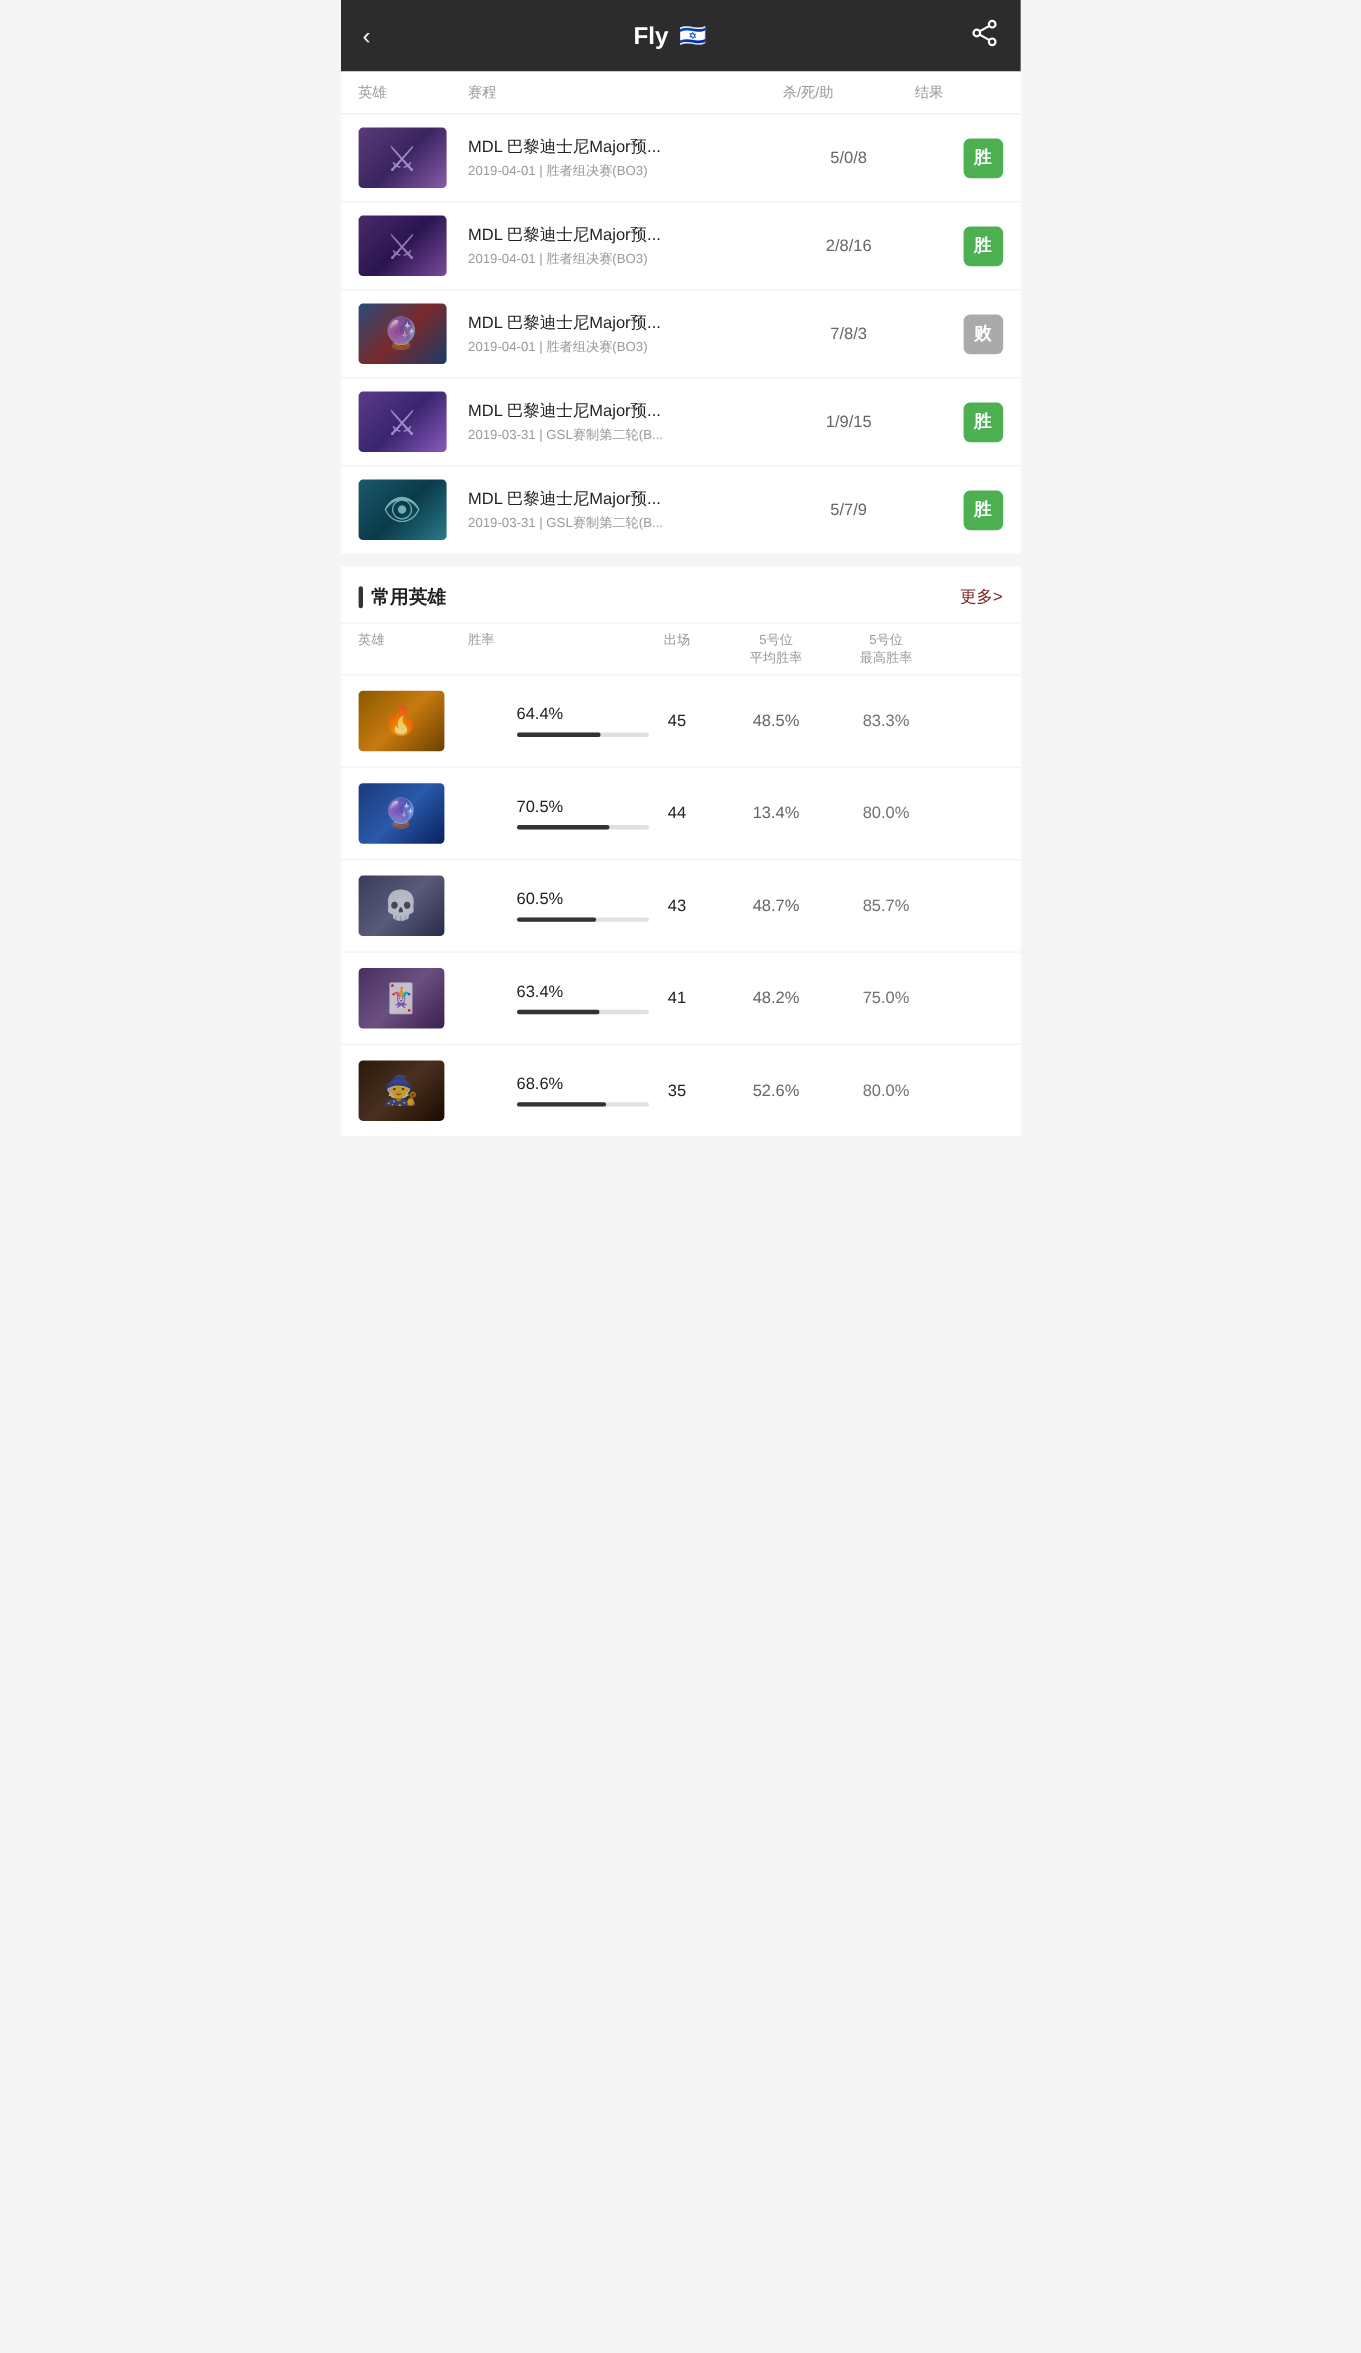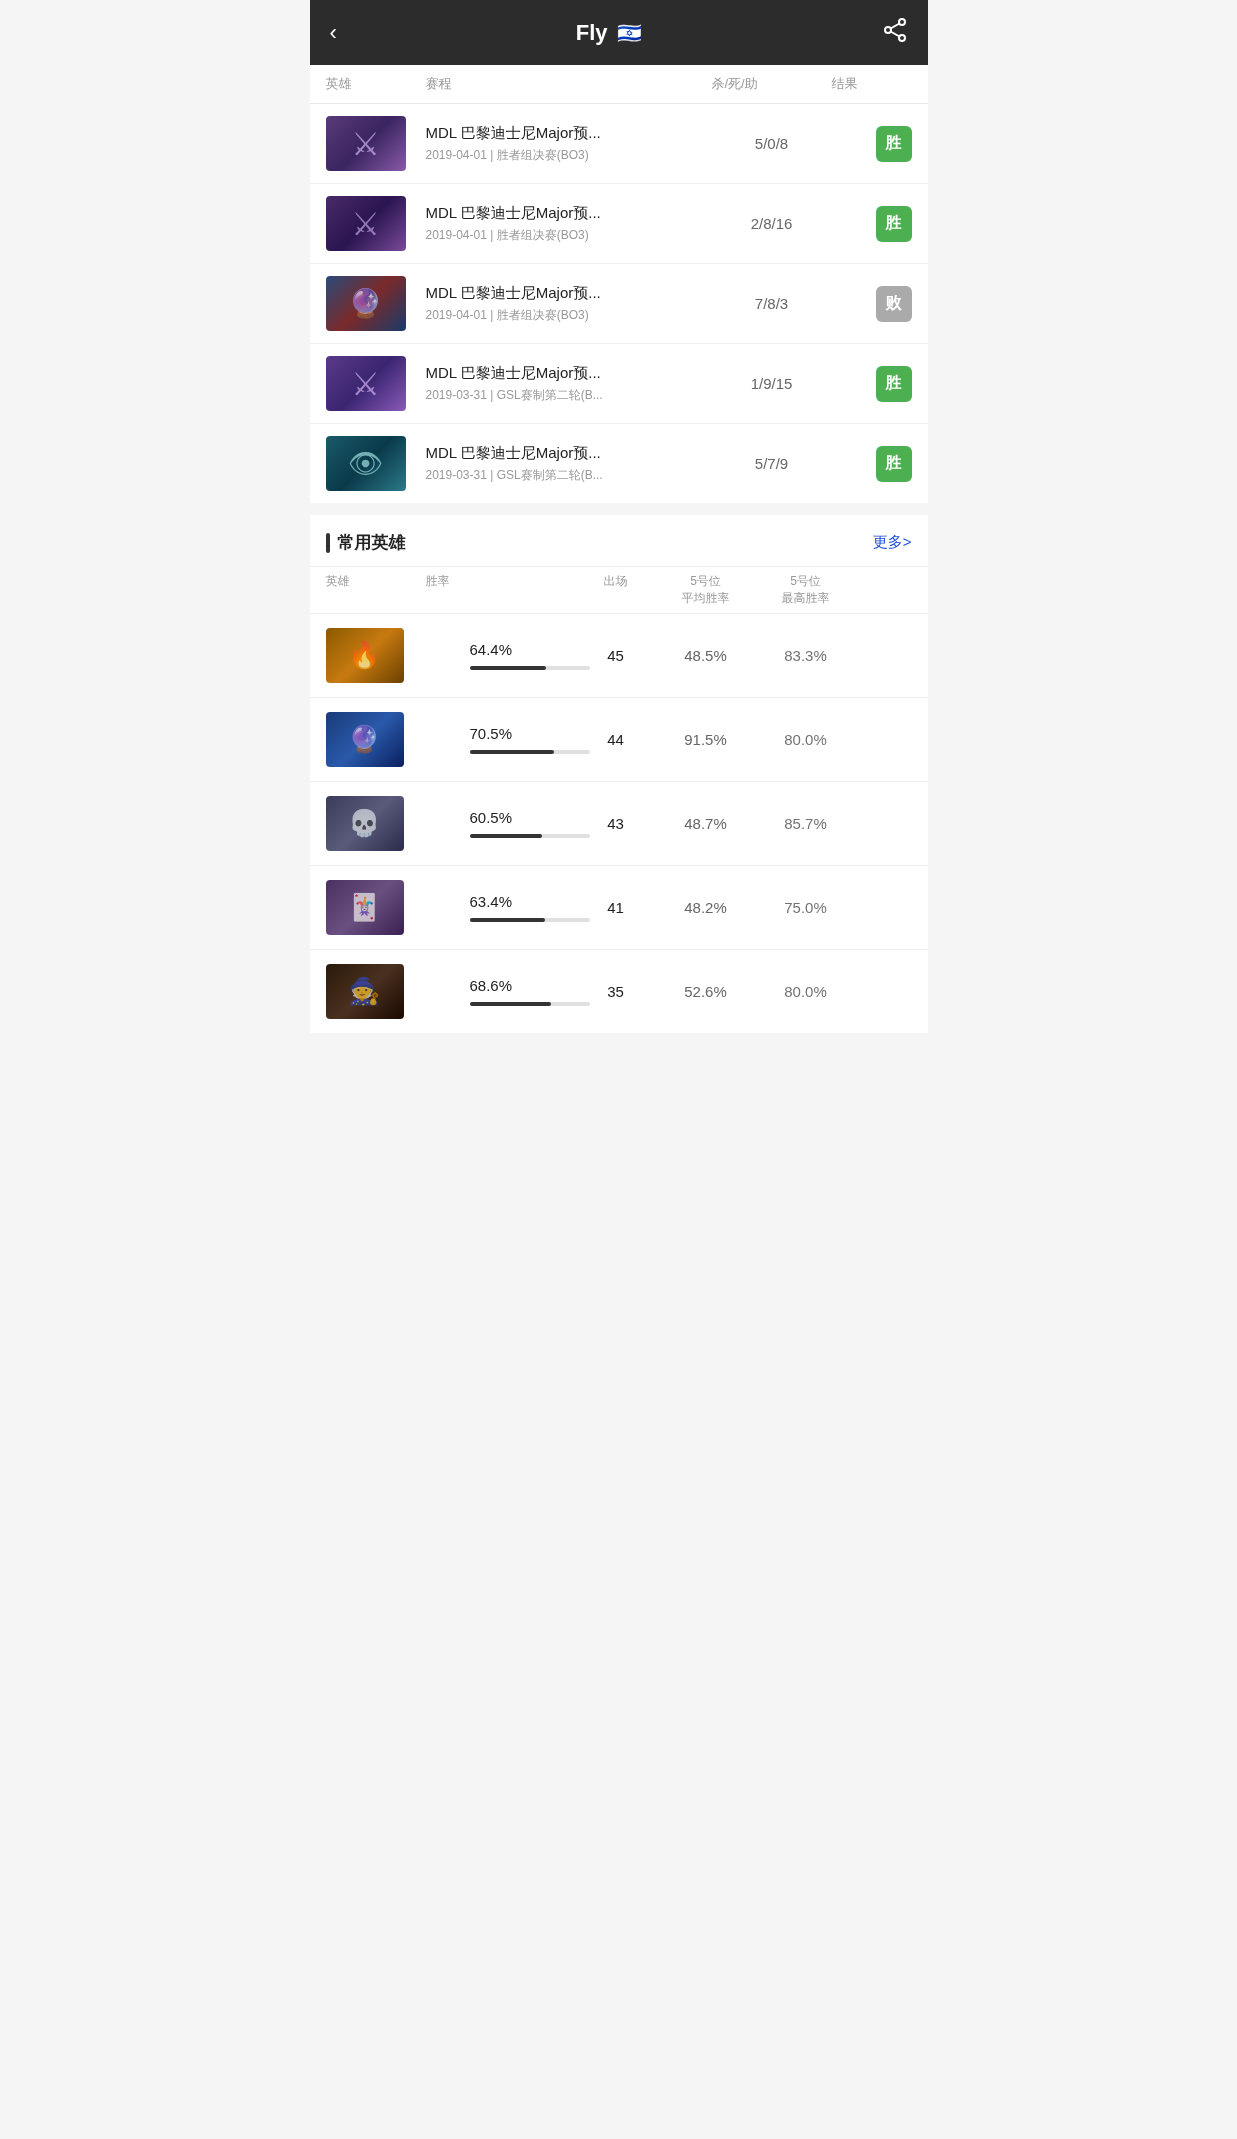--- a/index.html
+++ b/index.html
@@ -148,21 +148,21 @@
       font-weight: bold;
       color: #222;
     }
     .section-title-bar {
       width: 4px;
       height: 20px;
       background: #333;
       border-radius: 2px;
     }
     .more-link {
-      color: #1d4ed8;
+      color: #7f1d1d;
       font-size: 15px;
       cursor: pointer;
     }
 
     .heroes-table-header {
       display: grid;
       grid-template-columns: 100px 150px 80px 100px 100px;
       padding: 6px 16px;
       border-top: 1px solid #f0f0f0;
       border-bottom: 1px solid #f0f0f0;
@@ -393,21 +393,21 @@
     <div class="hero-thumb hero-blue2">
       <div class="hero-decoration" style="font-size:26px; color:#80b0ff;">🔮</div>
     </div>
     <div class="hero-stat-col">
       <span class="hero-winrate-val">70.5%</span>
       <div class="winrate-bar-bg">
         <div class="winrate-bar-fill" style="width: 70%;"></div>
       </div>
     </div>
     <div class="hero-appearances">44</div>
-    <div class="hero-avg-rate">91.5%</div>
+    <div class="hero-avg-rate">13.4%</div>
     <div class="hero-max-rate">80.0%</div>
   </div>
 
   <div class="hero-row">
     <div class="hero-thumb hero-grey">
       <div class="hero-decoration" style="font-size:26px; color:#c0c0d0;">💀</div>
     </div>
     <div class="hero-stat-col">
       <span class="hero-winrate-val">60.5%</span>
       <div class="winrate-bar-bg">

